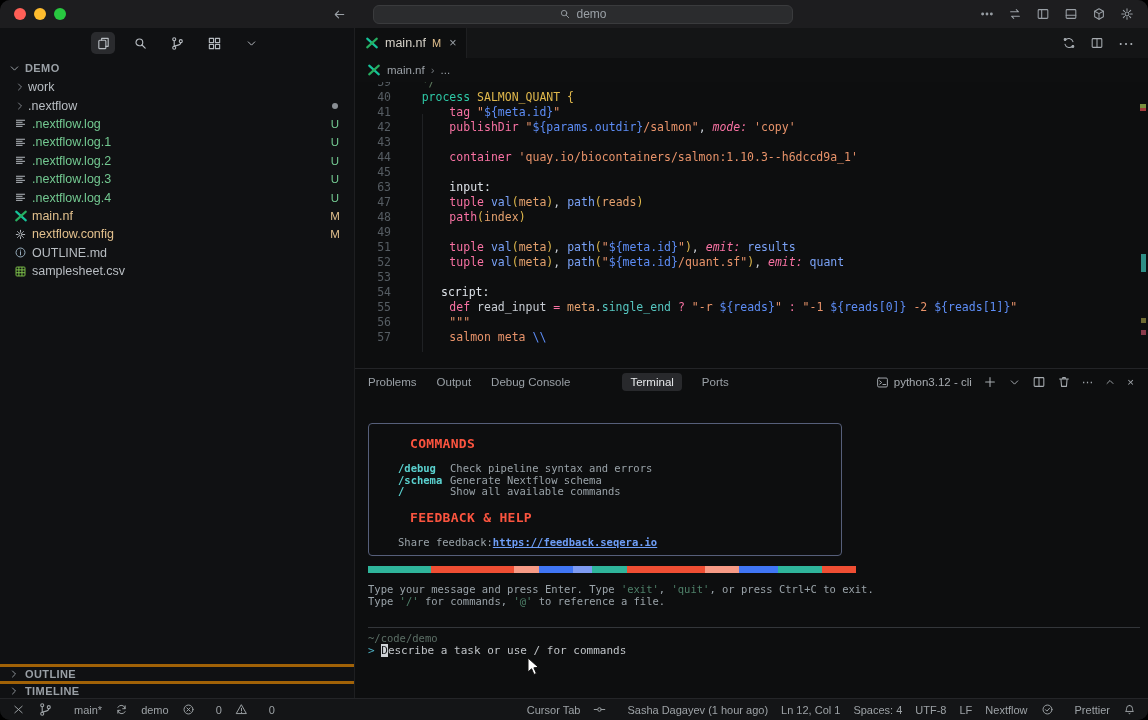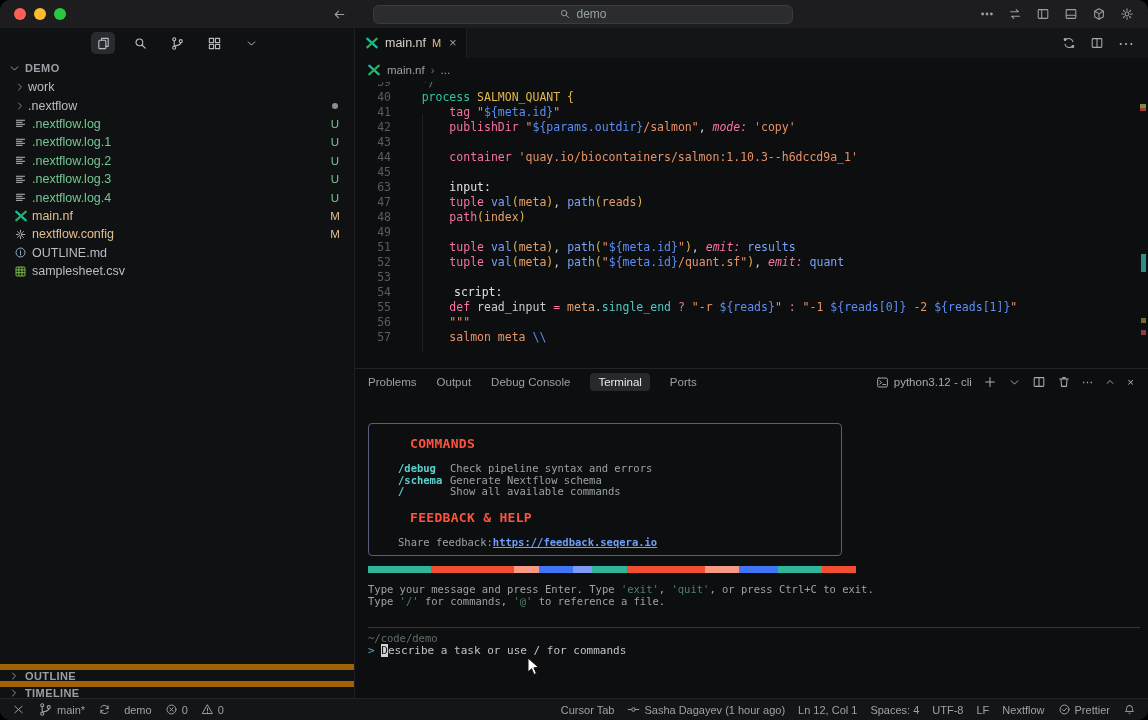--- a/index.html
+++ b/index.html
@@ -39,21 +39,21 @@
   .file-row .chev { width:14px; color:#8a8f94; display:flex; }
   .file-row .ficon { width:18px; display:flex; align-items:center; }
   .file-row .fname { flex:1; white-space:nowrap; overflow:hidden; }
   .file-row .gitbadge { font-size:11.5px; width:14px; text-align:center; }
   .fname.untracked,.gitbadge.untracked { color:#73c991; }
   .fname.modified,.gitbadge.modified { color:#e2c08d; }
   .dotbadge { width:6px; height:6px; border-radius:50%; background:#8a8f94; margin-right:4px; }
   .side-bottom { position:absolute; bottom:0; left:0; width:100%; }
   .side-section { height:17px; display:flex; align-items:center; gap:5px; padding-left:8px;
                   color:#9aa0a6; font-size:11px; font-weight:bold; letter-spacing:.4px;
-                  border-top:6px solid #a16207; }
+                  border-top:3px solid #a16207; }
 
   
   .editorcol { position:absolute; left:355px; top:28px; right:0; height:670px; }
   .tabbar { height:30px; background:#141516; display:flex; align-items:center; }
   .tab { height:30px; display:flex; align-items:center; gap:6px; padding:0 10px;
          background:#0e0f10; border-right:1px solid #1e1f21; font-size:12.5px; color:#d6d2c8; }
   .tab .mod { color:#e2c08d; font-size:11px; }
   .tab .closex { color:#9aa0a6; margin-left:2px; }
   .tabbar-right { margin-left:auto; display:flex; gap:14px; padding-right:14px; color:#a6abb0; }
   .breadcrumb { height:24px; display:flex; align-items:center; gap:6px; padding-left:12px;
@@ -73,21 +73,21 @@
   .fn{color:var(--fn)} .id{color:var(--id)} .pl{color:var(--pl)} .lbl{color:var(--lbl)}
   .prop{color:var(--prop)} .cm{color:var(--cm)}
   .scrollmarks { position:absolute; right:1px; top:0; width:8px; height:100%; }
   .smark { position:absolute; right:1px; }
 
   
   .panel { position:absolute; left:0; top:340px; right:0; height:330px; background:#0d0e0f;
            border-top:1px solid #232427; }
   .panel-tabs { height:26px; display:flex; align-items:center; gap:20px; padding-left:13px;
                 font-size:11.5px; color:#9aa0a6; }
-  .ptab.active { color:#e8eaec; background:#28292c; padding:3px 8px; border-radius:4px; }
+  .ptab.active { color:#e8eaec; background:#28292c; padding:3px 8px; border-radius:4px;margin-left:32px; }
   .panel-controls { margin-left:auto; display:flex; align-items:center; gap:11px;
                     padding-right:14px; color:#a6abb0; font-size:11.5px; }
   .shellbadge { display:flex; align-items:center; gap:5px; }
   .term { position:absolute; left:0; top:26px; right:0; bottom:0;
           font-family:"DejaVu Sans Mono", monospace; font-size:10.5px; color:#9aa3a9; }
   .cmdbox { position:absolute; left:13px; top:28px; width:474px; height:133px;
             border:1px solid #565f7a; border-radius:4px; padding:12px 0 0 29px; }
   .cmdtitle { color:var(--accent); font-weight:bold; font-size:13px; letter-spacing:.3px;margin-left:12px; }
   .cmdrow { display:flex; line-height:11.5px; }
   .cmdrow .cname { width:52px; color:var(--cyan); font-weight:bold; }
@@ -111,21 +111,21 @@
   .inputbox b { color:#f2f4f6; }
   .genhint { position:absolute; left:0; right:0; top:322px; text-align:center;
              color:#5f6469; font-size:10px; font-family:"Liberation Sans",sans-serif; }
 
   
   .statusbar { position:absolute; left:0; bottom:0; width:100%; height:22px; background:#141517;
                border-top:1px solid #242528; display:flex; align-items:center;
                font-size:11px; color:#9da2a6; }
   .status-left { display:flex; gap:13px; padding-left:12px; align-items:center; }
   .status-right { margin-left:auto; display:flex; gap:13px; padding-right:12px; align-items:center; }
-  .sitem { display:flex; align-items:center; gap:4px; }
+  .sitem { display:flex; align-items:center; gap:21px; }
   svg { display:block; }
 </style>
 </head>
 <body>
 
 <div class="window">
 
   <div class="titlebar">
     <div class="traffic">
       <div class="tl red"></div>
@@ -403,21 +403,21 @@
           <div class="cline"><span class="lnum">43</span><span class="ltext" style="padding-left: 3px;"></span></div>
           <div class="cline"><span class="lnum">44</span><span class="ltext" style="padding-left: 58.36px;"><span class="dir">container</span><span class="pl"> </span><span class="str">'quay.io/biocontainers/salmon:1.10.3--h6dccd9a_1'</span></span></div>
           <div class="cline"><span class="lnum">45</span><span class="ltext" style="padding-left: 3px;"></span></div>
           <div class="cline"><span class="lnum">63</span><span class="ltext" style="padding-left: 58.36px;"><span class="lbl">input:</span></span></div>
           <div class="cline"><span class="lnum">47</span><span class="ltext" style="padding-left: 58.36px;"><span class="dir">tuple</span><span class="pl"> </span><span class="fn">val</span><span class="ty">(</span><span class="id">meta</span><span class="ty">)</span><span class="pl">, </span><span class="fn">path</span><span class="ty">(</span><span class="id">reads</span><span class="ty">)</span></span></div>
           <div class="cline"><span class="lnum">48</span><span class="ltext" style="padding-left: 58.36px;"><span class="dir">path</span><span class="ty">(</span><span class="id">index</span><span class="ty">)</span></span></div>
           <div class="cline"><span class="lnum">49</span><span class="ltext" style="padding-left: 3px;"></span></div>
           <div class="cline"><span class="lnum">51</span><span class="ltext" style="padding-left: 58.36px;"><span class="dir">tuple</span><span class="pl"> </span><span class="fn">val</span><span class="ty">(</span><span class="id">meta</span><span class="ty">)</span><span class="pl">, </span><span class="fn">path</span><span class="ty">(</span><span class="str">"</span><span class="itp">${meta.id}</span><span class="str">"</span><span class="ty">)</span><span class="pl">,</span><span class="diri"> emit:</span><span class="fn"> results</span></span></div>
           <div class="cline"><span class="lnum">52</span><span class="ltext" style="padding-left: 58.36px;"><span class="dir">tuple</span><span class="pl"> </span><span class="fn">val</span><span class="ty">(</span><span class="id">meta</span><span class="ty">)</span><span class="pl">, </span><span class="fn">path</span><span class="ty">(</span><span class="str">"</span><span class="itp">${meta.id}</span><span class="str">/quant.sf"</span><span class="ty">)</span><span class="pl">,</span><span class="diri"> emit:</span><span class="fn"> quant</span></span></div>
           <div class="cline"><span class="lnum">53</span><span class="ltext" style="padding-left: 3px;"></span></div>
-          <div class="cline"><span class="lnum">54</span><span class="ltext" style="padding-left: 63px;"><span class="lbl">script:</span></span></div>
+          <div class="cline"><span class="lnum">54</span><span class="ltext" style="padding-left: 50px;"><span class="lbl">script:</span></span></div>
           <div class="cline"><span class="lnum">55</span><span class="ltext" style="padding-left: 58.36px;"><span class="dir">def</span><span class="pl"> read_input </span><span class="dir">=</span><span class="pl"> </span><span class="id">meta</span><span class="pl">.</span><span class="prop">single_end</span><span class="dir"> ?</span><span class="str"> "-r </span><span class="itp">${reads}</span><span class="str">"</span><span class="dir"> :</span><span class="str"> "-1 </span><span class="itp">${reads[0]}</span><span class="str"> -2 </span><span class="itp">${reads[1]}</span><span class="str">"</span></span></div>
           <div class="cline"><span class="lnum">56</span><span class="ltext" style="padding-left: 58.36px;"><span class="str">"""</span></span></div>
           <div class="cline"><span class="lnum">57</span><span class="ltext" style="padding-left: 58.36px;"><span class="str">salmon meta </span><span class="itp">\\</span></span></div>
         </div>
       <div class="scrollmarks">
         <div class="smark" style="top:22px;width:6px;height:4px;background:#7a8f3e"></div>
         <div class="smark" style="top:26px;width:6px;height:3px;background:#a33c3c"></div>
         <div class="smark" style="top:172px;width:5px;height:18px;background:#2e8f86"></div>
         <div class="smark" style="top:236px;width:5px;height:5px;background:#6e6a32"></div>
         <div class="smark" style="top:248px;width:5px;height:5px;background:#8a3a4a"></div>

